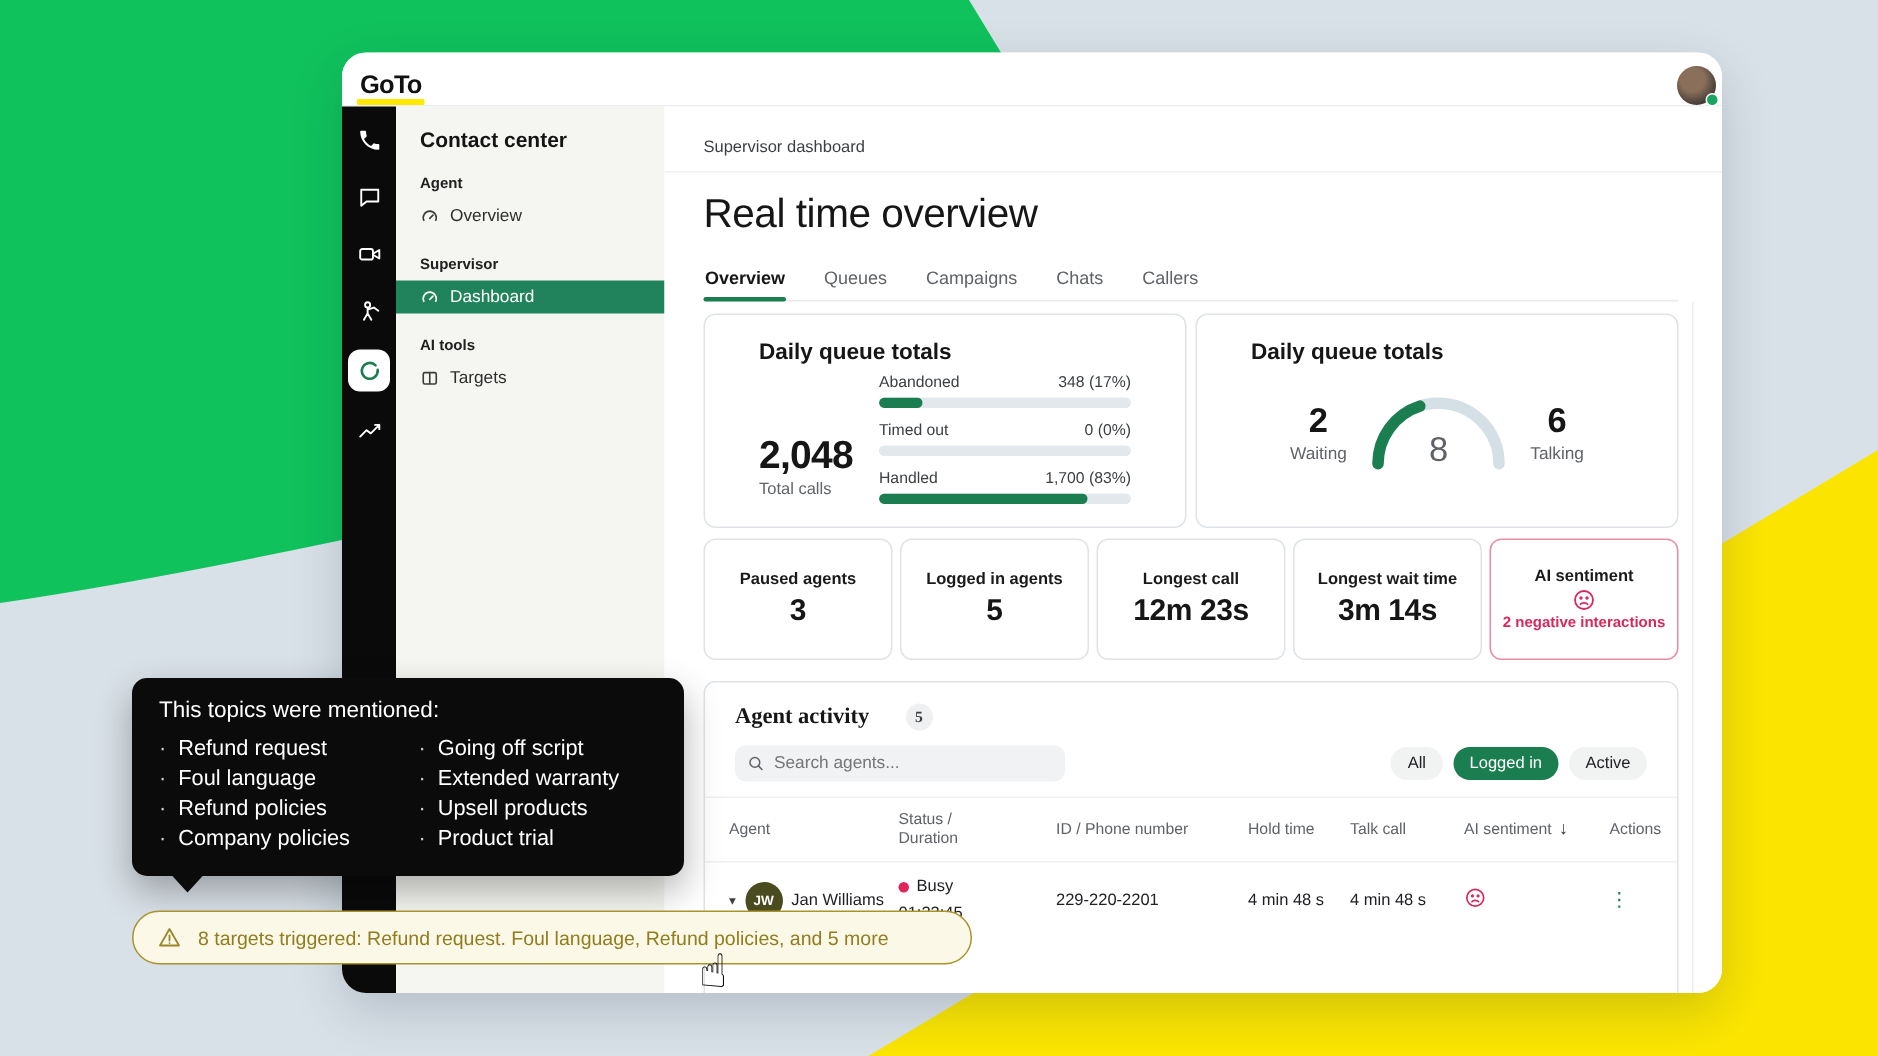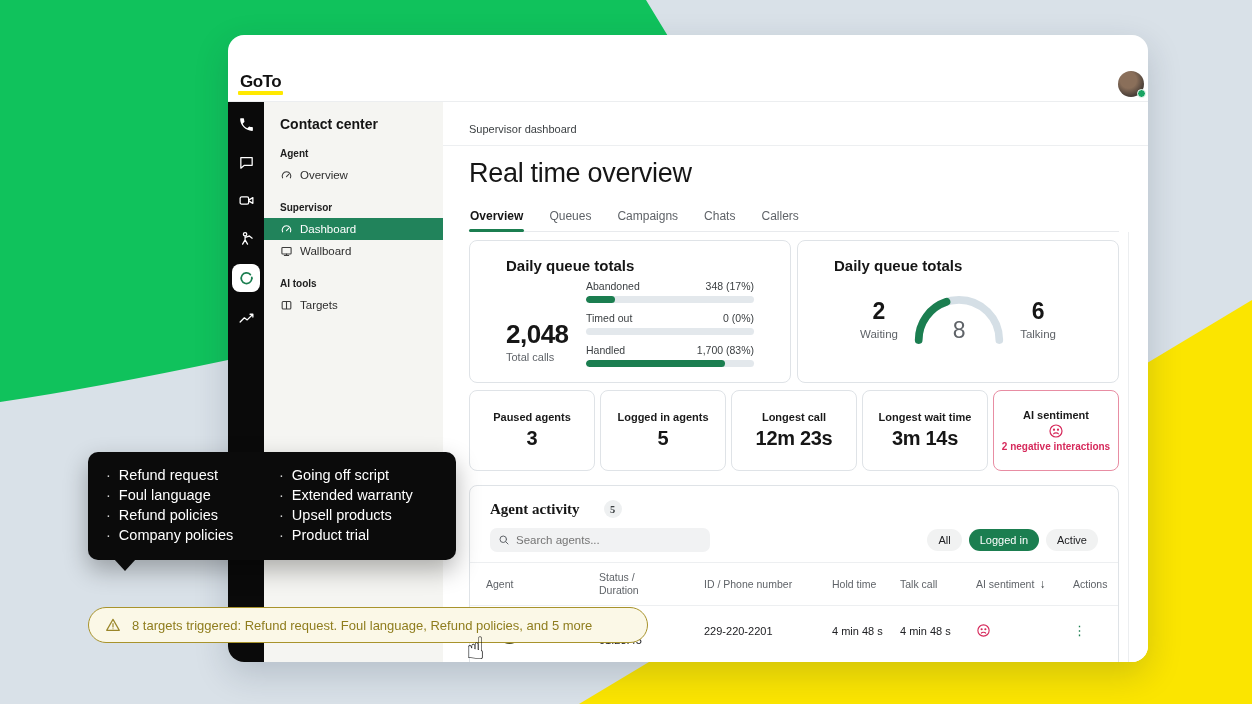--- a/index.html
+++ b/index.html
@@ -7,22 +7,22 @@
   body { font-family:"Liberation Sans", sans-serif; background:#D9E1E8; position:relative; }
   .stage { position:absolute; inset:0; width:1252px; height:704px; }
 
   
   .bg-svg { position:absolute; inset:0; }
 
   
   .window { position:absolute; left:228px; top:35px; width:920px; height:627px;
             background:#fff; border-radius:16px; overflow:hidden;
             box-shadow:0 12px 34px rgba(20,40,60,.18); }
-  .topbar { height:36px; display:flex; align-items:center; justify-content:space-between;
-            padding:0 4px 0 10px; border-bottom:1px solid #ECEEF0; background:#fff;margin-top:31px; }
+  .topbar { height:36px; display:flex; align-items:flex-end; justify-content:space-between;
+            padding:0 4px 0 10px; border-bottom:1px solid #ECEEF0; background:#fff; }
   .logo { font-weight:bold; font-size:17px; letter-spacing:-.5px; color:#111; position:relative; padding:0 2px 3px 2px; }
   .logo .underline { position:absolute; left:0; right:0; bottom:0; height:4px; background:#FFE900; border-radius:1px; }
   .avatar { width:26px; height:26px; border-radius:50%;
             background:radial-gradient(circle at 40% 35%, #8a6f5a 0 35%, #4a3f38 70%, #2d2a28 100%);
             position:relative; }
   .avatar .presence { position:absolute; right:-2px; bottom:-1px; width:9px; height:9px; border-radius:50%;
             background:#19A463; border:1.5px solid #fff; }
 
   .winbody { display:flex; height:591px; }
 
@@ -205,27 +205,20 @@
           <span>Overview</span>
         </div>
 
         <div class="nav-section">Supervisor</div>
         <div class="nav-item active">
           <svg viewBox="0 0 24 24" fill="none" stroke="#fff" stroke-width="2">
               <path d="M5 17a8 8 0 1 1 14 0"></path>
               <path d="M12 14l4-4" stroke-linecap="round"></path>
             </svg>
           <span>Dashboard</span>
-        </div>
-        <div class="nav-item">
-          <svg viewBox="0 0 24 24" fill="none" stroke="#3C3C3C" stroke-width="2">
-              <rect x="3.5" y="4.5" width="17" height="12" rx="1.5"></rect>
-              <path d="M12 16.5v3M8 19.5h8" stroke-linecap="round"></path>
-            </svg>
-          <span>Wallboard</span>
         </div>
 
         <div class="nav-section">AI tools</div>
         <div class="nav-item">
           <svg viewBox="0 0 24 24" fill="none" stroke="#3C3C3C" stroke-width="2">
               <rect x="4" y="4.5" width="16" height="14" rx="2"></rect>
               <path d="M12 4.5v14"></path>
             </svg>
           <span>Targets</span>
         </div>
@@ -400,20 +393,21 @@
               </div>
               <div class="td dots">⋮</div>
             </div>
           </div>
         </div>
       </div>
     </div>
   </div>
 
   <div class="tooltip">
+    <div class="tooltip-title">This topics were mentioned:</div>
     <div class="tooltip-cols">
       <div>
         <div class="tt-item">Refund request</div>
         <div class="tt-item">Foul language</div>
         <div class="tt-item">Refund policies</div>
         <div class="tt-item">Company policies</div>
       </div>
       <div>
         <div class="tt-item">Going off script</div>
         <div class="tt-item">Extended warranty</div>

